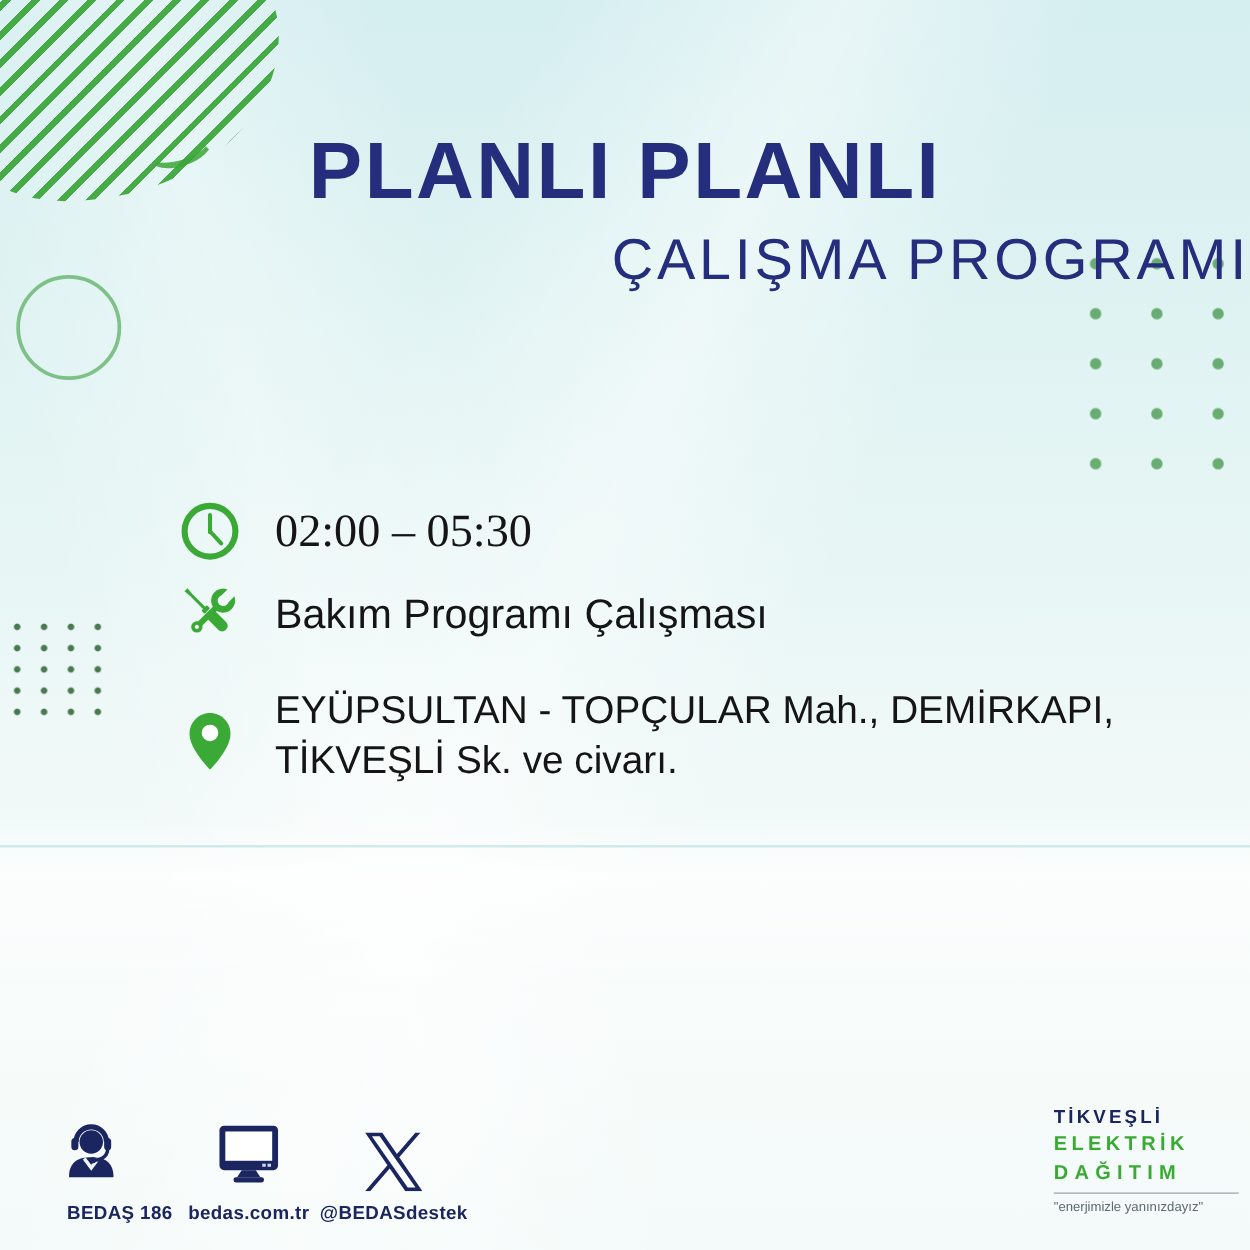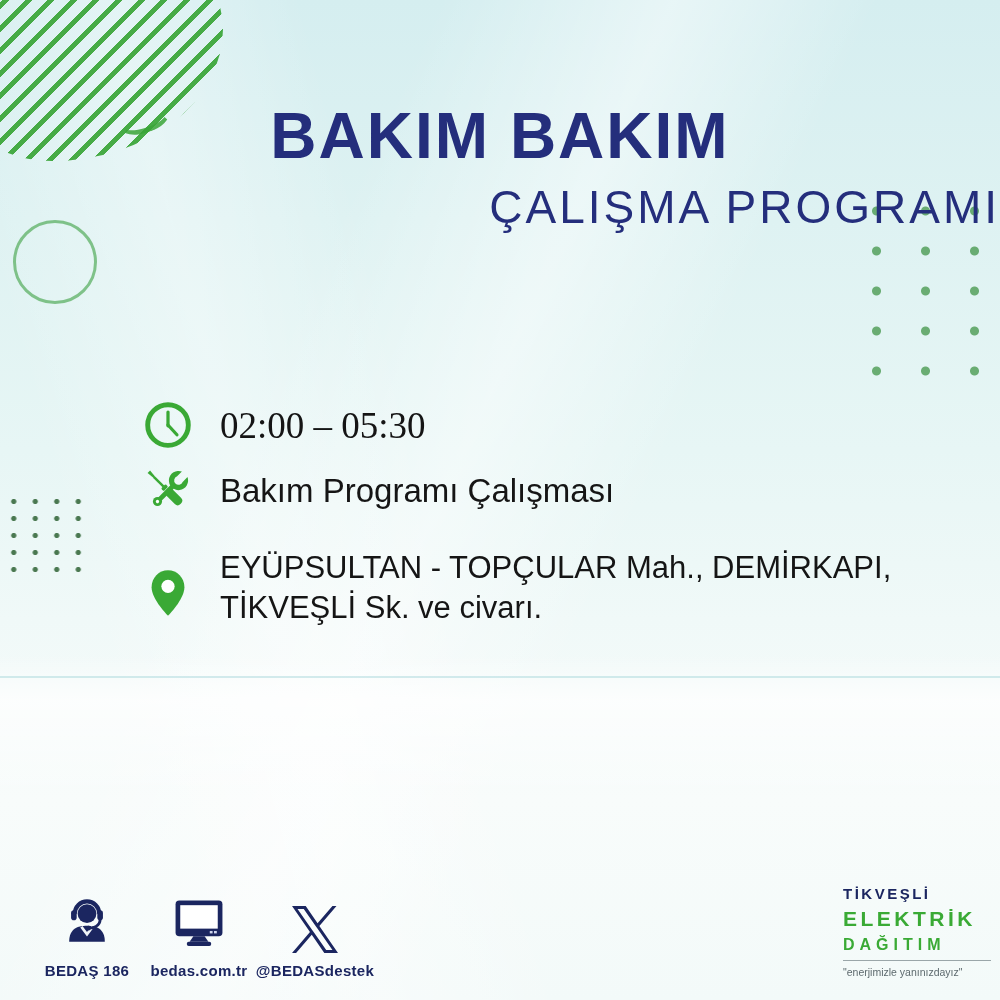--- a/index.html
+++ b/index.html
@@ -42,48 +42,48 @@
   .row-date{top:316px;height:62px;}
   .row-time{top:398px;height:54px;}
   .row-work{top:462px;height:58px;align-items:center;}
   .row-loc{top:548px;align-items:flex-end;}
   .row-loc .ic{margin-top:2px;}
   .loc-text{font-size:31px;line-height:40px;color:#151515;width:724px;}
   
   .contact{position:absolute;width:130px;text-align:center;}
   .contact .cicon{height:60px;display:flex;align-items:flex-end;justify-content:center;}
   .contact .clabel{margin-top:9px;font-weight:700;font-size:15px;color:#1b2660;letter-spacing:.3px;}
-  .c1{left:22px;top:893px;}
+  .c1{left:8px;top:893px;text-align:right;}
   .c2{left:134px;top:893px;}
   .c3{left:250px;top:893px;}
   
   .logo{position:absolute;left:843px;top:885px;width:152px;}
   .logo-l1{color:#1b2660;font-weight:800;font-size:15px;letter-spacing:2.5px;}
-  .logo-l2{color:#3aaa35;font-weight:800;font-size:21px;letter-spacing:3.5px;margin-top:5px;}
+  .logo-l2{color:#3aaa35;font-weight:800;font-size:16px;letter-spacing:3.5px;margin-top:5px;}
   .logo-l3{color:#3aaa35;font-weight:800;font-size:16px;letter-spacing:5px;margin-top:5px;}
   .logo-line{margin-top:6px;height:1px;width:148px;background:#9aa6a9;}
   .logo-tag{margin-top:5px;font-size:10.5px;color:#5d6a6e;}
 </style>
 </head>
 <body>
 
 <div class="canvas">
 
   <div class="beam"></div>
   <div class="beam2"></div>
   <div class="band"></div>
   <div class="hairline"></div>
   <div class="stripes"></div>
   <div class="stripe-crumb"></div>
   <div class="circle-outline"></div>
   <div class="dots-right"></div>
   <div class="dots-left"></div>
 
   <div class="header">
-    <div class="title">BAKIM BAKIM</div>
+    <div class="title">PLANLI PLANLI</div>
     <div class="subtitle">ÇALIŞMA PROGRAMI</div>
   </div>
 
 
   <div class="row row-time">
     <span class="ic">
       <svg width="52" height="52" viewBox="0 0 64 64">
         <circle cx="32" cy="32" r="25" fill="none" stroke="#3aa935" stroke-width="6"></circle>
         <path d="M32 33 V16" stroke="#3aa935" stroke-width="4" stroke-linecap="round" fill="none"></path>
         <path d="M32 32 L43 44" stroke="#3aa935" stroke-width="4" stroke-linecap="round" fill="none"></path>

